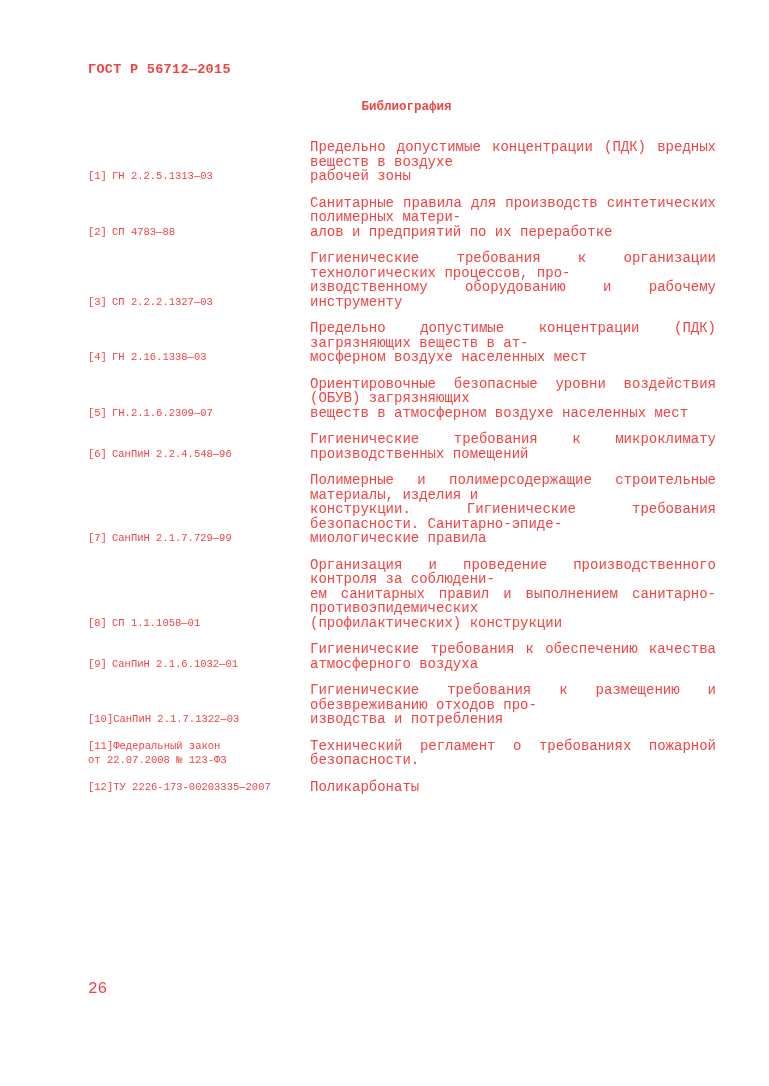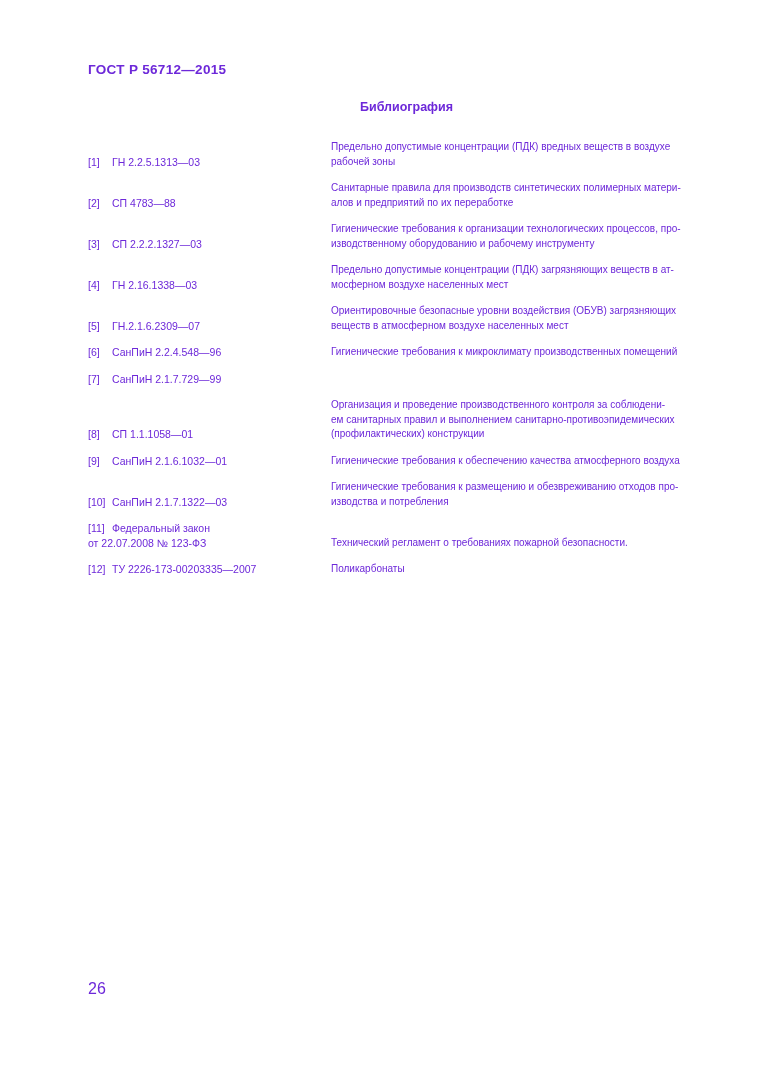--- a/index.html
+++ b/index.html
@@ -5,22 +5,22 @@
   html, body {
     margin: 0;
     padding: 0;
     background: #ffffff;
   }
   .page {
     position: relative;
     width: 769px;
     height: 1086px;
     background: #ffffff;
-    font-family: Liberation Sans, sans-serif;
-    color: #6d28d9;
+    font-family: Liberation Mono, monospace;
+    color: #ef4444;
     overflow: hidden;
   }
   .doc-header {
     position: absolute;
     left: 88px;
     top: 62px;
     font-size: 13.5px;
     font-weight: bold;
     letter-spacing: 0.3px;
   }
@@ -51,24 +51,23 @@
     font-size: 10.5px;
     line-height: 14.5px;
     white-space: pre-line;
   }
   .ref-num .bracket {
     display: inline-block;
     min-width: 24px;
   }
   .ref-text {
     flex: 1 1 auto;
-    font-size: 10px;
+    font-size: 14px;
     line-height: 14.5px;
     text-align: justify;
-    margin-left: 21px;
   }
   .ref-text .ln {
     display: block;
   }
   .page-number {
     position: absolute;
     left: 88px;
     top: 980px;
     font-size: 16px;
   }
@@ -126,20 +125,25 @@
 
     <div class="ref-row">
       <div class="ref-num"><span class="bracket">[6]</span><span>СанПиН 2.2.4.548—96</span></div>
       <div class="ref-text">
         <span class="ln">Гигиенические требования к микроклимату производственных помещений</span>
       </div>
     </div>
 
     <div class="ref-row">
       <div class="ref-num"><span class="bracket">[7]</span><span>СанПиН 2.1.7.729—99</span></div>
+      <div class="ref-text">
+        <span class="ln">Полимерные и полимерсодержащие строительные материалы, изделия и</span>
+        <span class="ln">конструкции. Гигиенические требования безопасности. Санитарно-эпиде-</span>
+        <span class="ln">миологические правила</span>
+      </div>
     </div>
 
     <div class="ref-row">
       <div class="ref-num"><span class="bracket">[8]</span><span>СП 1.1.1058—01</span></div>
       <div class="ref-text">
         <span class="ln">Организация и проведение производственного контроля за соблюдени-</span>
         <span class="ln">ем санитарных правил и выполнением санитарно-противоэпидемических</span>
         <span class="ln">(профилактических) конструкции</span>
       </div>
     </div>

